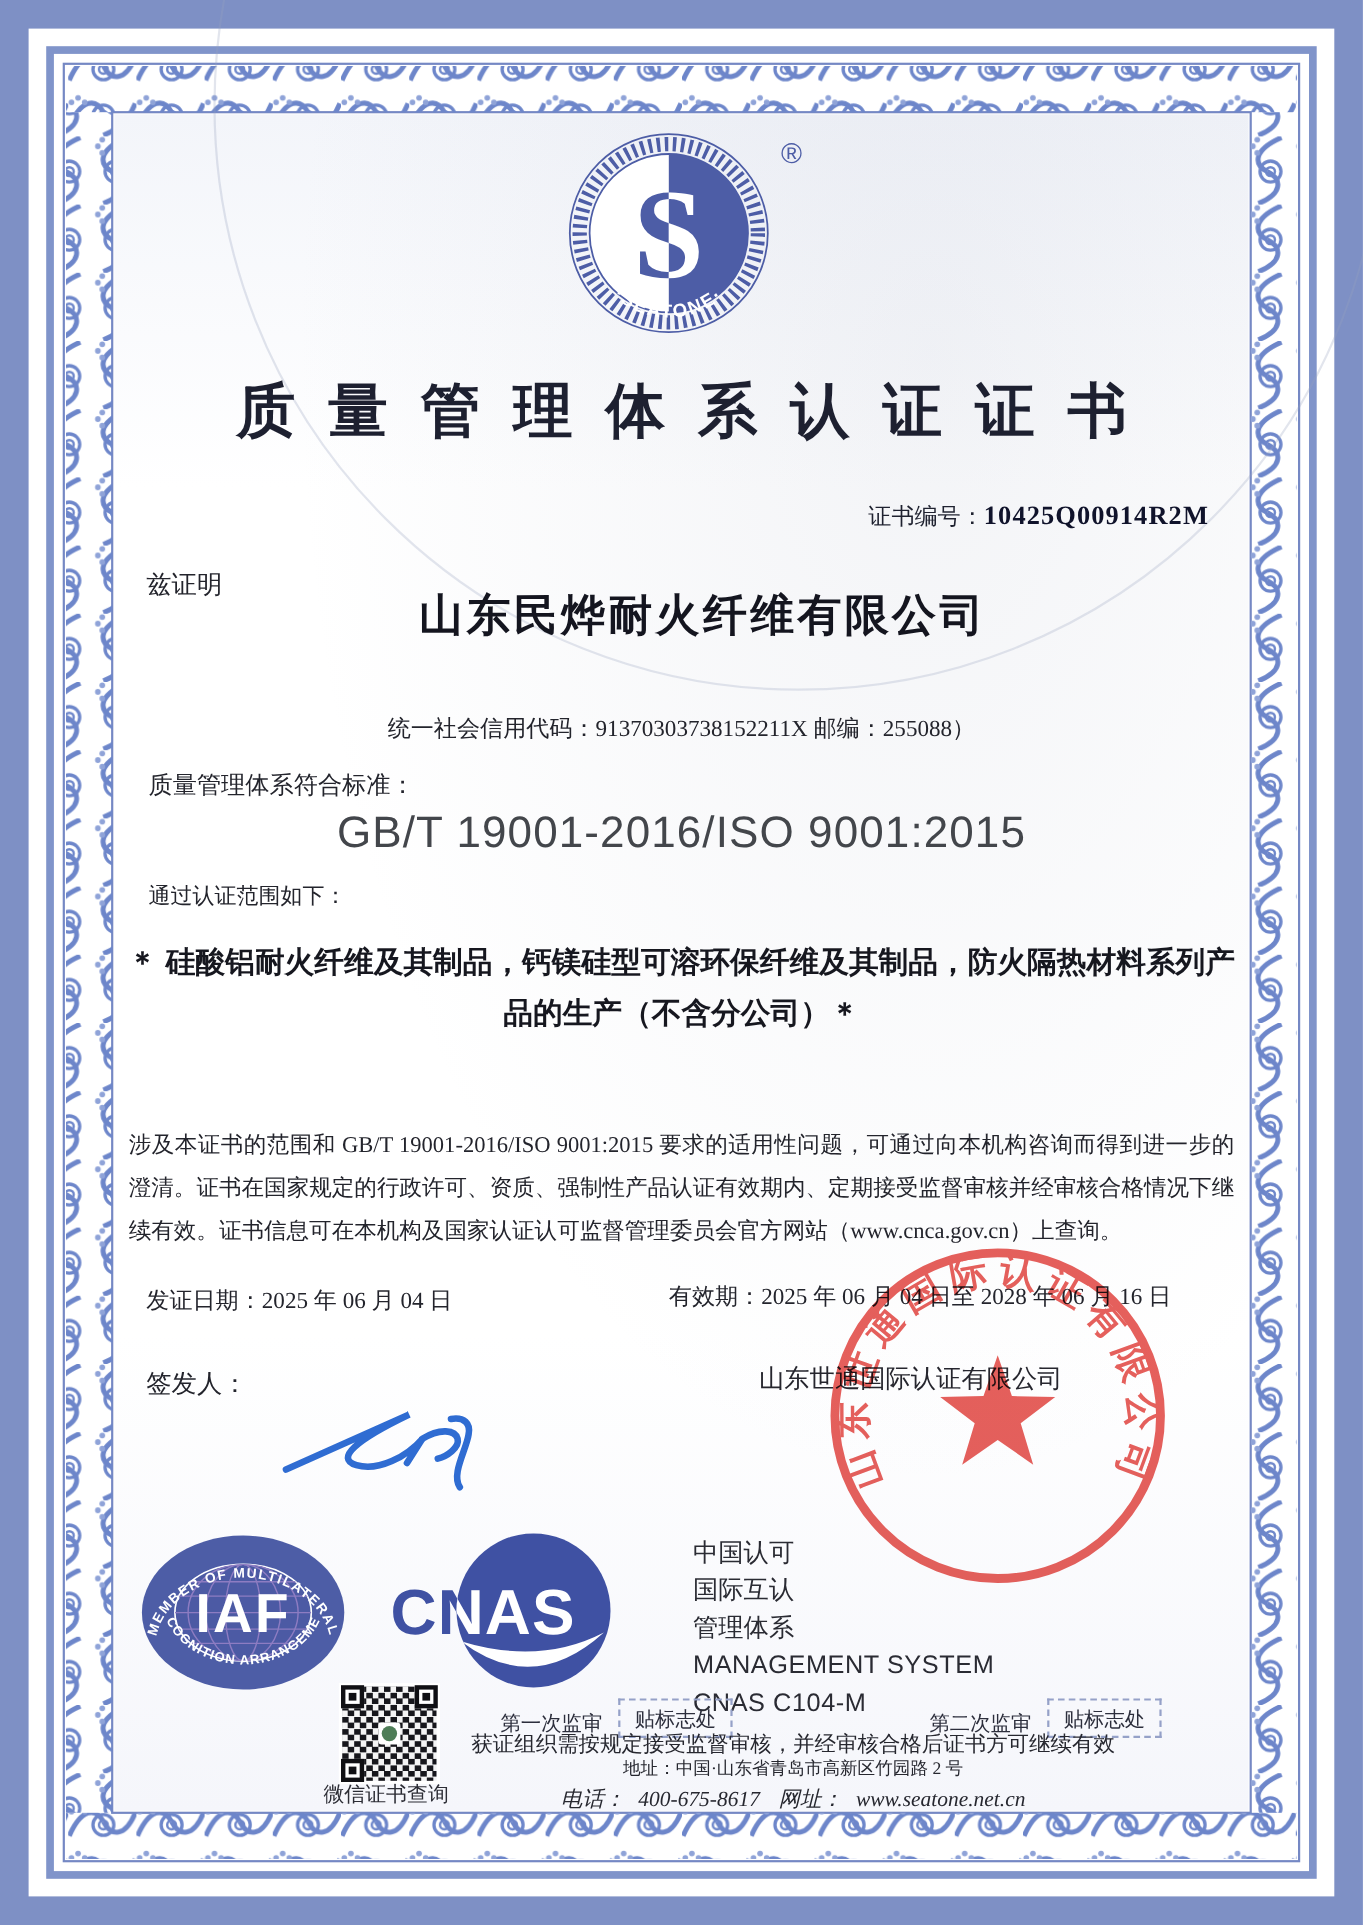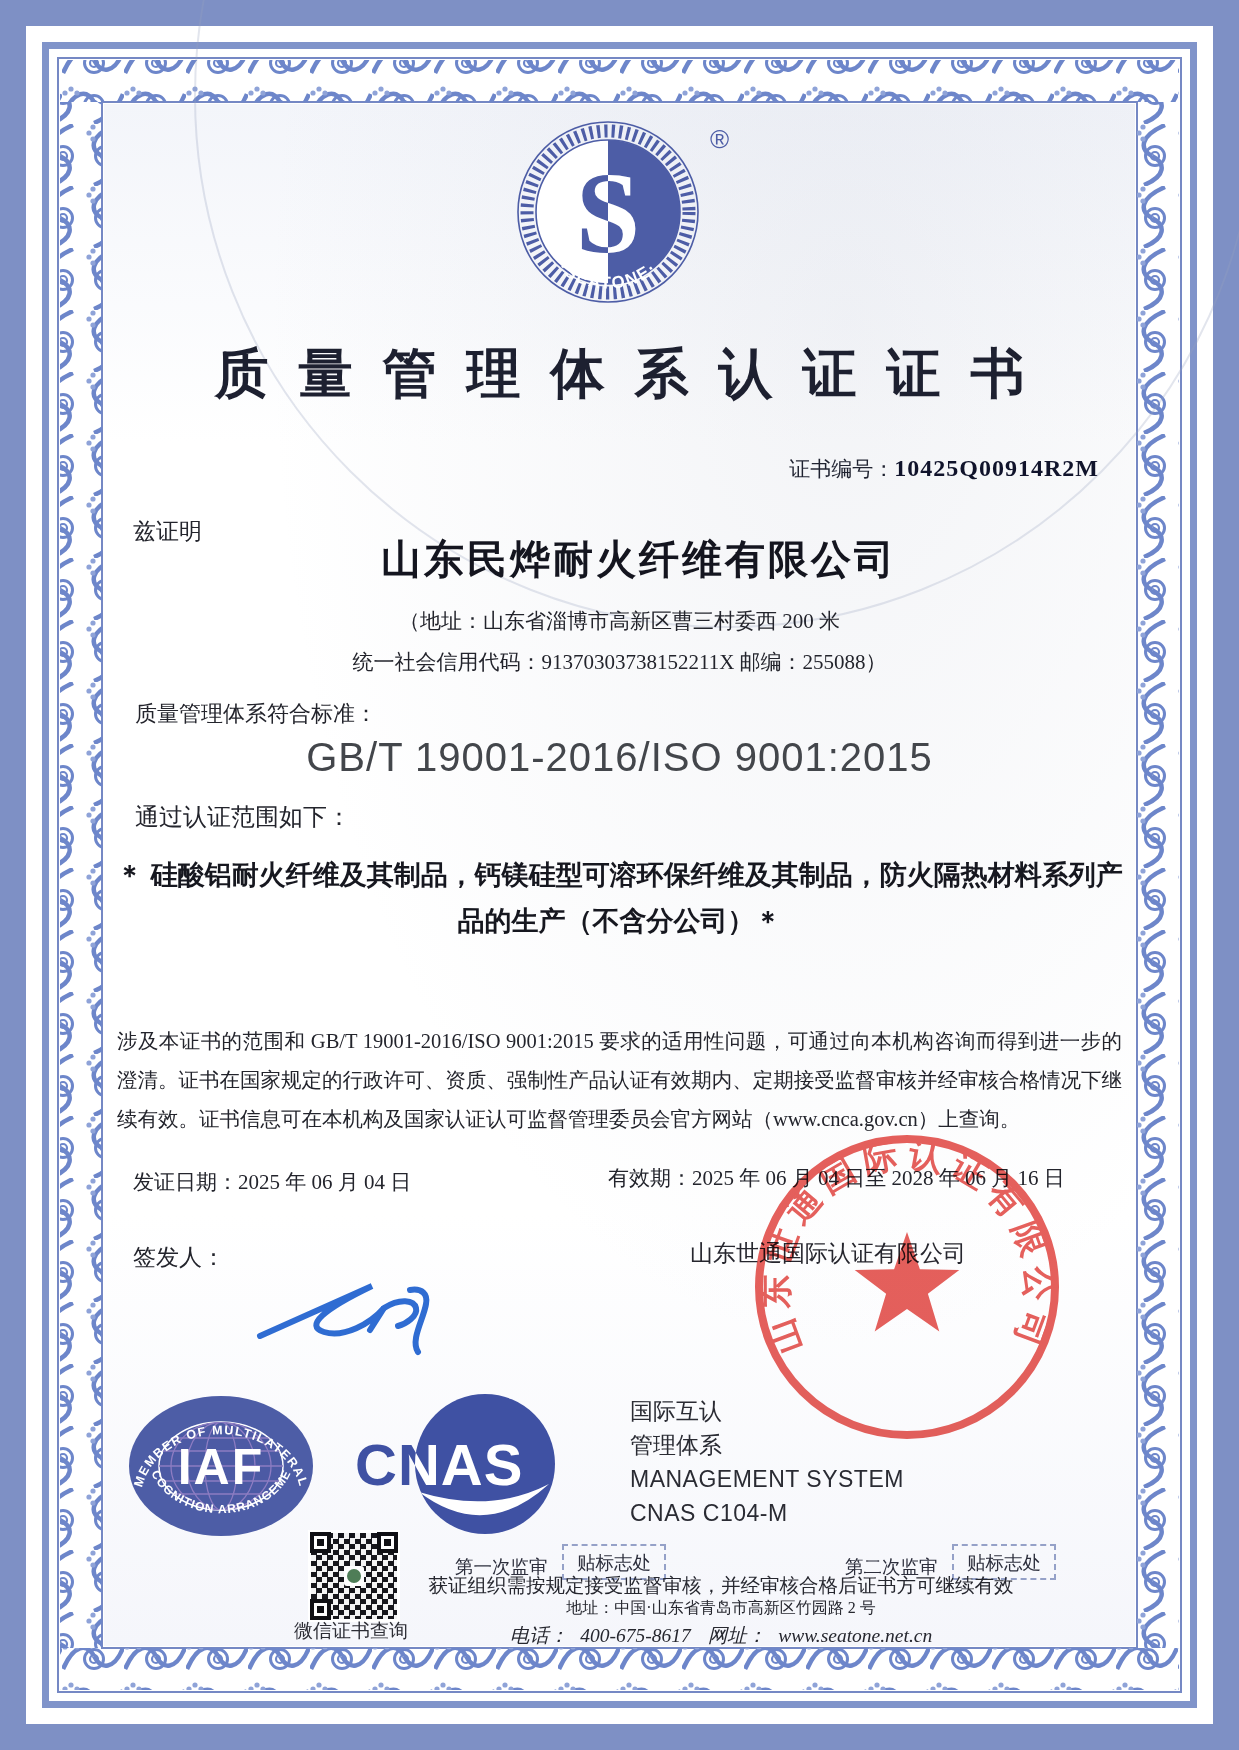--- a/index.html
+++ b/index.html
@@ -21,21 +21,21 @@
   .certno{top:455px;right:140px;font-size:21px;color:#1f2230;}
   .certno .num{font-size:24px;font-weight:bold;color:#10132b;letter-spacing:1px;}
   .certify{left:133px;top:516px;font-size:23px;}
   .company{top:532px;font-size:40px;font-weight:bold;letter-spacing:3px;color:#14151f;
            font-family:"Liberation Sans","DejaVu Sans",sans-serif;padding-left:39px;}
   .addr1{top:607px;font-size:21px;}
   .addr2{top:648px;font-size:21px;}
   .stdlabel{left:135px;top:699px;font-size:22px;}
   .standard{top:735px;font-size:40px;color:#43464b;letter-spacing:1px;
             font-family:"Liberation Sans","DejaVu Sans",sans-serif;}
-  .scopelabel{left:135px;top:801px;font-size:24px;}
+  .scopelabel{left:135px;top:801px;font-size:20px;}
   .scope{left:115px;width:1009px;top:852px;font-size:27px;font-weight:bold;line-height:46px;
          text-align:center;color:#16171f;font-family:"Liberation Sans","DejaVu Sans",sans-serif;}
   .note{left:117px;width:1005px;top:1022px;font-size:20.5px;line-height:39px;text-align:justify;}
   .issue{left:133px;top:1168px;font-size:21px;}
   .valid{left:608px;top:1164px;font-size:21px;}
   .issuer{left:828px;top:1238px;transform:translateX(-50%);font-size:23px;color:#26262e;white-space:nowrap;}
   .signer{left:133px;top:1242px;font-size:23px;}
   .sig{left:250px;top:1262px;}
   .stamp{left:752px;top:1132px;mix-blend-mode:multiply;opacity:.92;}
   
@@ -125,21 +125,20 @@
     <text x="212" y="34" font-size="26" fill="#4d5da6" font-family="Liberation Sans,sans-serif">®</text>
   </svg>
 
   <div class="abs ctr title">质量管理体系认证证书</div>
   <div class="abs certno">
     <span>证书编号：</span><span class="num">10425Q00914R2M</span>
   </div>
 
   <div class="abs certify">兹证明</div>
   <div class="abs ctr company">山东民烨耐火纤维有限公司</div>
-  <div class="abs ctr addr1">（地址：山东省淄博市高新区曹三村委西 200 米</div>
   <div class="abs ctr addr2">统一社会信用代码：91370303738152211X 邮编：255088）</div>
   <div class="abs stdlabel">质量管理体系符合标准：</div>
   <div class="abs ctr standard">GB/T 19001-2016/ISO 9001:2015</div>
   <div class="abs scopelabel">通过认证范围如下：</div>
   <div class="abs scope">＊ 硅酸铝耐火纤维及其制品，钙镁硅型可溶环保纤维及其制品，防火隔热材料系列产品的生产（不含分公司）＊</div>
   <div class="abs note">涉及本证书的范围和 GB/T 19001-2016/ISO 9001:2015 要求的适用性问题，可通过向本机构咨询而得到进一步的澄清。证书在国家规定的行政许可、资质、强制性产品认证有效期内、定期接受监督审核并经审核合格情况下继续有效。证书信息可在本机构及国家认证认可监督管理委员会官方网站（www.cnca.gov.cn）上查询。</div>
 
   <div class="abs issue">
     <span>发证日期：</span><span>2025 年 06 月 04 日</span>
   </div>
@@ -205,20 +204,21 @@
           <circle cx="140" cy="72" r="70" fill="#000"></circle>
         </mask>
     </defs>
     <circle cx="140" cy="72" r="70" fill="#3f51a3"></circle>
     <path d="M74,100 Q140,150 204,92 Q146,122 74,100 Z" fill="#ffffff" clip-path="url(#cnasDisc)"></path>
     <text x="10" y="93" font-family="Liberation Sans,sans-serif" font-size="58" font-weight="bold" fill="#3f51a3" letter-spacing="1" mask="url(#cnasOut)">CNAS</text>
     <text x="10" y="93" font-family="Liberation Sans,sans-serif" font-size="58" font-weight="bold" fill="#ffffff" letter-spacing="1" clip-path="url(#cnasDisc)">CNAS</text>
   </svg>
 
   <div class="abs accred">
+    <div>中国认可</div>
     <div>国际互认</div>
     <div>管理体系</div>
     <div class="en">MANAGEMENT SYSTEM</div>
     <div class="en">CNAS C104-M</div>
   </div>
 
   <div class="abs qr">
     <div class="finder f-tl"></div>
     <div class="finder f-tr"></div>
     <div class="finder f-bl"></div>

